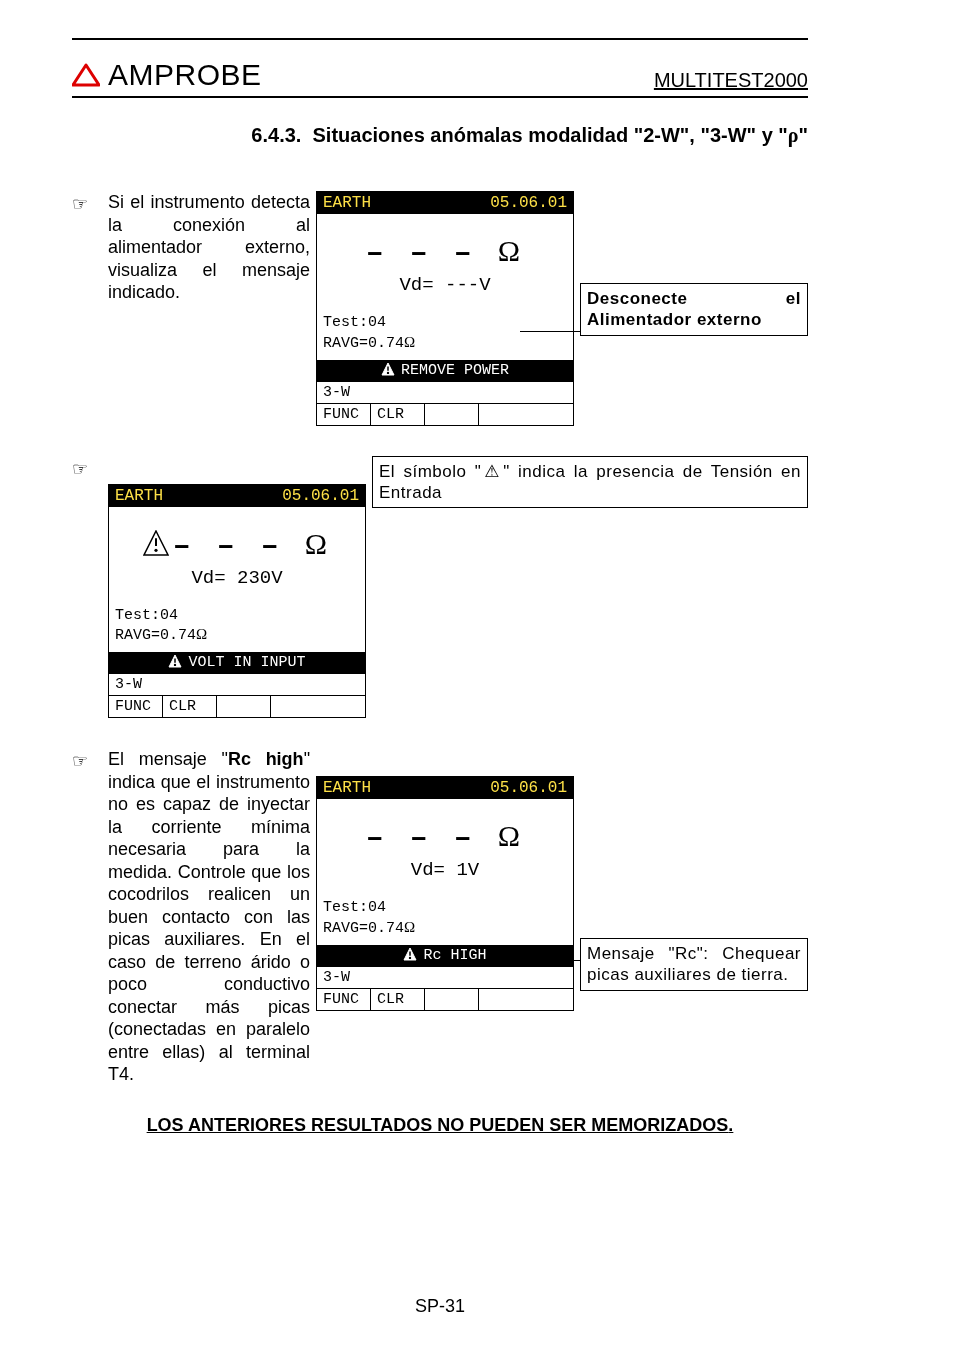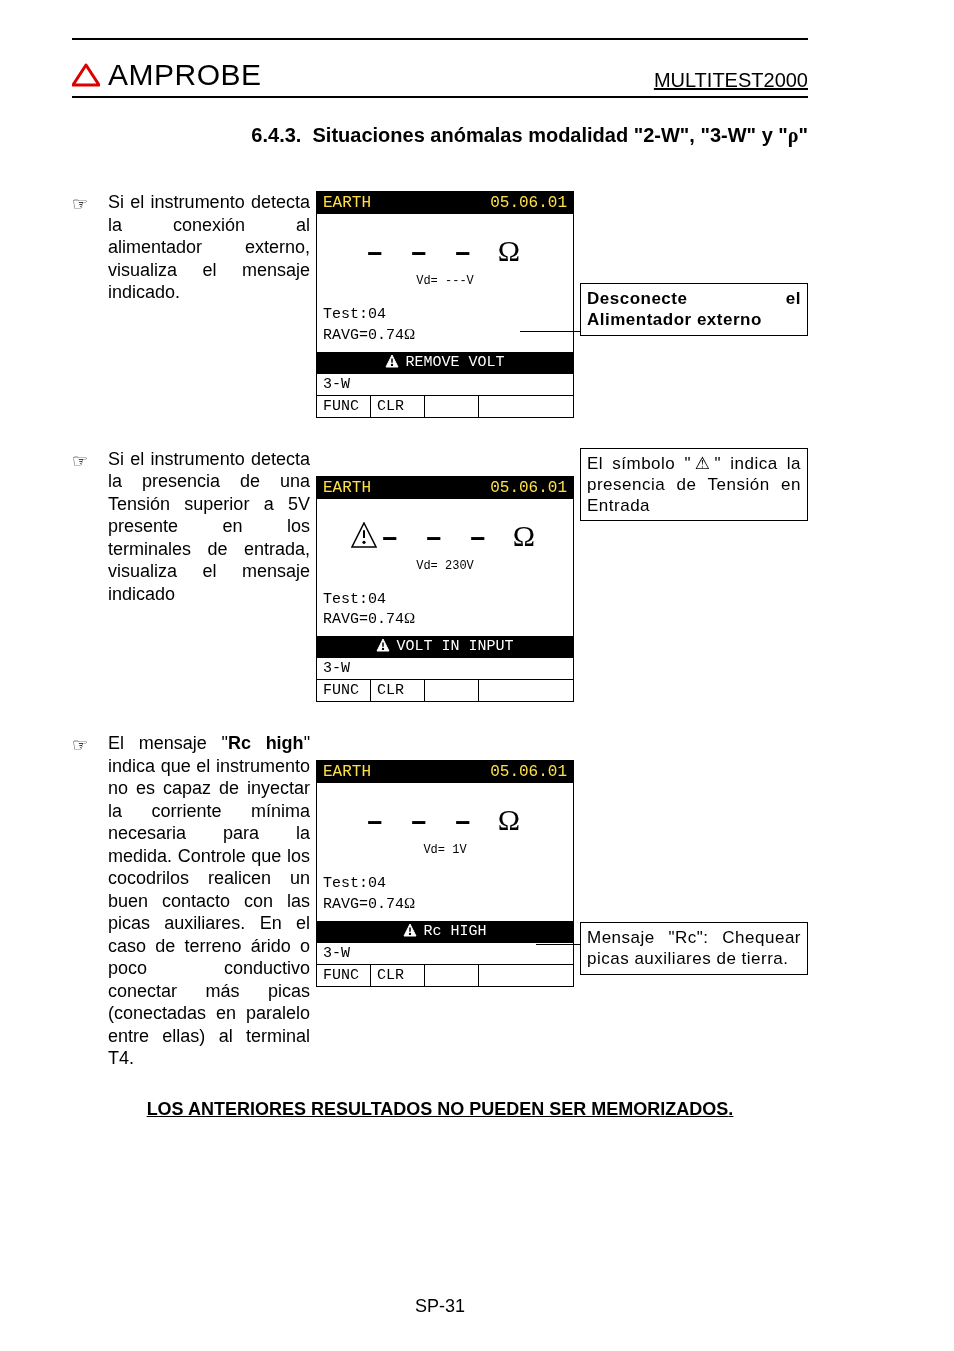--- a/index.html
+++ b/index.html
@@ -97,21 +97,21 @@
   .scr-main .warn-svg {
     vertical-align: 1px;
     margin-right: 4px;
   }
   .omega-unit {
     font-family: "Times New Roman", serif;
     font-weight: normal;
   }
   .scr-vd {
     text-align: center;
-    font-size: 12px;
+    font-size: 19px;
     margin-bottom: 18px;
   }
   .scr-info {
     font-size: 15px;
     padding: 0 6px;
     line-height: 1.25;
     margin-bottom: 6px;
   }
   .scr-msgrow {
     background: #000;
@@ -225,40 +225,39 @@
       <div class="scr-vd">Vd= ---V</div>
       <div class="scr-info">
         Test:04<br>RAVG=0.74<span class="small-omega">Ω</span>
       </div>
       <div class="scr-msgrow">
         <span class="tri"><svg class="warn-svg" width="14" height="14" style="vertical-align:-2px">
     <polygon points="7,1 13,13 1,13" fill="#fff" stroke="#fff" stroke-width="1"></polygon>
     <line x1="7" y1="4.48" x2="7" y2="8.68" stroke="#000" stroke-width="1.5"></line>
     <circle cx="7" cy="10.92" r="1.2" fill="#000"></circle>
   </svg></span>
-        <span>REMOVE VOLT</span>
+        <span>REMOVE POWER</span>
       </div>
       <div class="scr-bottom">
         <div class="scr-3w">3-W</div>
         <div class="scr-func">
           <div>FUNC</div>
           <div>CLR</div>
           <div></div>
           <div></div>
         </div>
       </div>
     </div>
     <div class="callout-col">
       <div class="callout-line" style="top:140px;left:-60px;width:60px"></div>
       <div class="callout-box" style="margin-top:92px"><b>Desconecte el Alimentador externo</b></div>
     </div>
   </div>
   <div class="content-row" style="margin-top:30px">
     <div class="bullet">☞</div>
-    <div class="desc">Si el instrumento detecta la presencia de una Tensión superior a 5V presente en los terminales de entrada, visualiza el mensaje indicado</div>
     <div class="screen" style="margin-top:28px">
       <div class="scr-title">
         <span>EARTH</span>
         <span>05.06.01</span>
       </div>
       <div class="scr-main"><svg class="warn-svg" width="26" height="26" style="vertical-align:-2px">
     <polygon points="13,1 25,25 1,25" fill="none" stroke="#000" stroke-width="1.5"></polygon>
     <line x1="13" y1="8.32" x2="13" y2="16.12" stroke="#000" stroke-width="2"></line>
     <circle cx="13" cy="20.28" r="1.6" fill="#000"></circle>
   </svg>– – – <span class="omega-unit">Ω</span></div>

